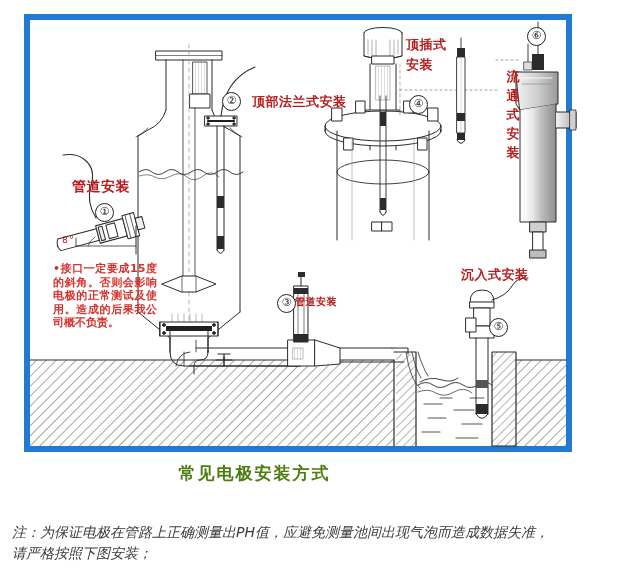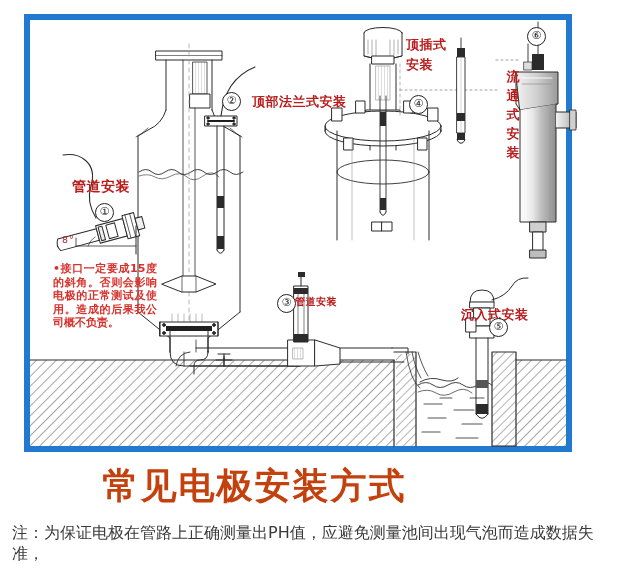--- a/index.html
+++ b/index.html
@@ -27,46 +27,47 @@
     font-size:11px;color:#222;background:#fff;font-weight:normal;
   }
   #lbl-side{left:72px;top:178px;font-size:14px;}
   #num-1{left:95px;top:203px;}
   #lbl-top-flange{left:240px;top:93px;font-size:13px;padding-left:12px;}
   #num-2{left:222px;top:92px;}
   #lbl-pipe{left:295px;top:295px;font-size:10px;}
   #num-3{left:277px;top:294px;}
   #lbl-topinsert{left:406px;top:36px;font-size:13px;line-height:20px;}
   #num-4{left:409px;top:95px;}
-  #lbl-submerge{left:461px;top:266px;font-size:13px;margin-top:40px;}
+  #lbl-submerge{left:461px;top:266px;font-size:13px;}
   #num-5{left:489px;top:318px;}
   #lbl-flow{left:504px;top:68px;font-size:13px;line-height:19px;width:16px;
             white-space:normal;text-align:right;}
   #num-6{left:527px;top:27px;}
   #lbl-15{left:62px;top:235px;font-size:10px;font-weight:normal;}
   
   #warn{
     position:absolute;left:33px;top:262px;width:104px;
     color:#d6312b;font-size:11px;line-height:13.5px;font-weight:bold;
     font-family:"DejaVu Sans","Liberation Sans",sans-serif;
     text-align:justify;
     margin-left:20px;
   }
   #warn .bullet{color:#d6312b;}
   
   #caption{
     position:absolute;left:0;top:462px;width:509px;text-align:center;
-    font-size:36px;font-weight:bold;color:#c2410c;letter-spacing:2px;
+    font-size:17px;font-weight:bold;color:#4d7c0f;letter-spacing:2px;
     font-family:"DejaVu Sans","Liberation Sans",sans-serif;
   }
   
   #note{
     position:absolute;left:12px;top:522px;width:606px;
-    font-size:16px;line-height:21px;color:#3a3a3a;
+    font-size:14px;line-height:21px;color:#3a3a3a;
     font-family:"DejaVu Sans","Liberation Sans",sans-serif;
+    font-style:italic;
   }
 </style>
 </head>
 <body>
 
 <div id="frame"></div>
 
 <svg id="diagram-canvas" viewBox="0 0 627 460">
   <defs>
     <pattern id="hatch" width="7" height="7" patternUnits="userSpaceOnUse" patternTransform="rotate(45)">
@@ -400,13 +401,14 @@
 <div class="lbl" id="lbl-flow">流通式安装</div>
 
 <div class="lbl" id="lbl-15">8°</div>
 
 <div id="warn"><span class="bullet">•</span><span>接口一定要成15度的斜角。否则会影响电极的正常测试及使用。造成的后果我公司概不负责。</span></div>
 
 <div id="caption">常见电极安装方式</div>
 
 <div id="note">
   <div>注：为保证电极在管路上正确测量出PH值，应避免测量池间出现气泡而造成数据失准，</div>
+  <div>请严格按照下图安装；</div>
 </div>
 
 </body></html>

